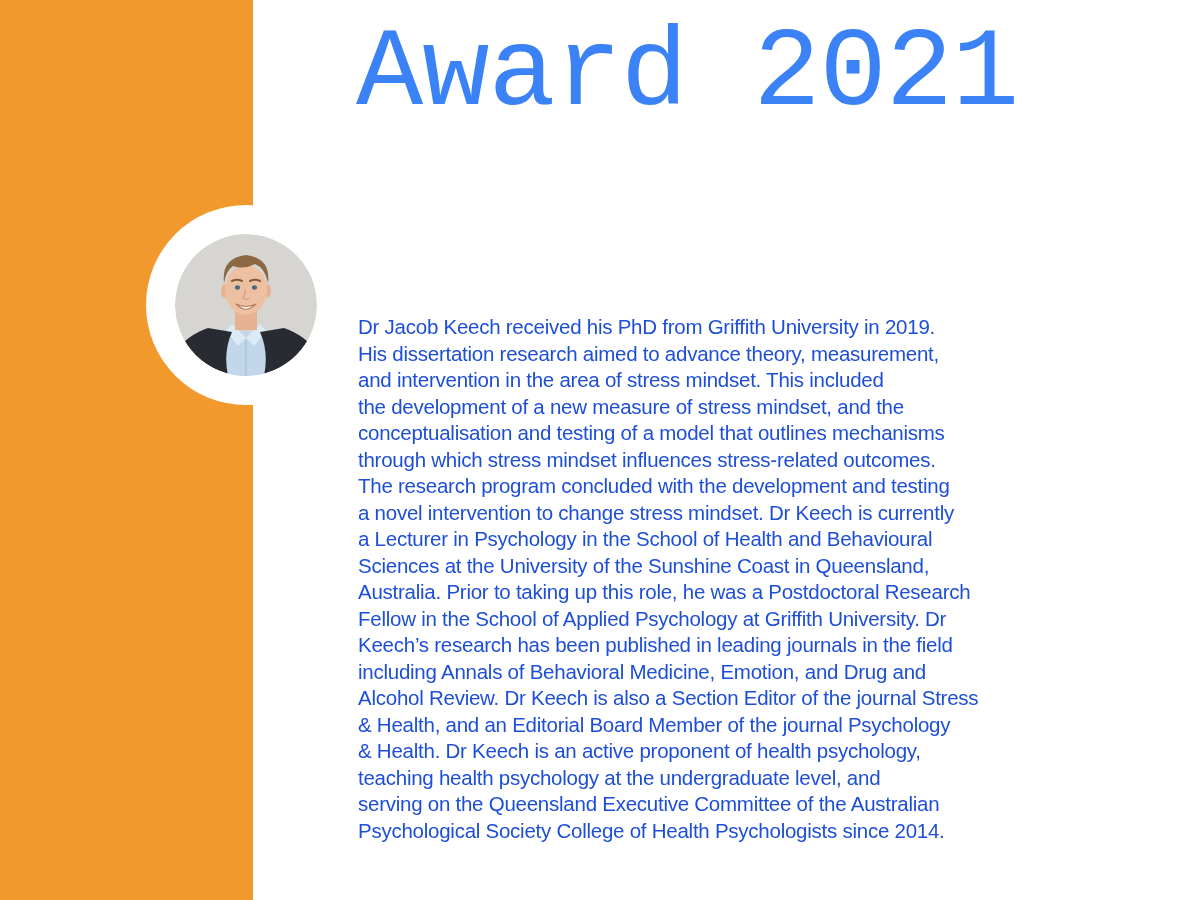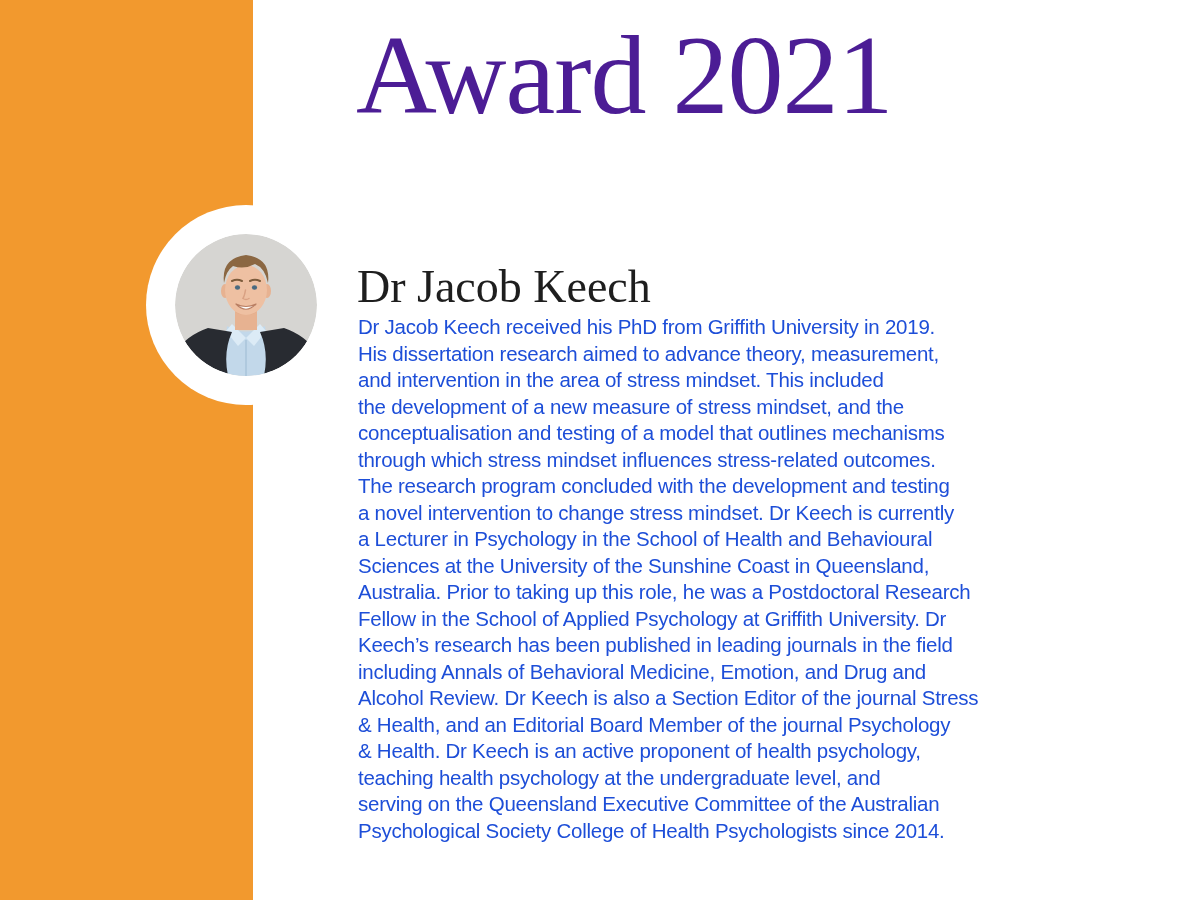--- a/index.html
+++ b/index.html
@@ -22,23 +22,23 @@
     background:#ffffff;
   }
   .profile-photo{
     position:absolute;left:175px;top:234px;
     width:142px;height:142px;
     border-radius:50%;
     overflow:hidden;
   }
   .award-title{
     position:absolute;left:356px;top:19px;
-    font-family:Liberation Serif, serif;
+    font-family:Liberation Mono, monospace;
     font-size:112px;line-height:1;
-    color:#4c1d95;
+    color:#3b82f6;
     white-space:nowrap;
     letter-spacing:-1px;
   }
   .recipient-name{
     position:absolute;left:357px;top:264px;
     font-family:"Liberation Serif", serif;
     font-size:46px;line-height:1;
     color:#1E1E1E;
     white-space:nowrap;
   }
@@ -98,21 +98,20 @@
 
         <path d="M70.5 56 Q69.5 62 68 64.5 Q71 66.5 74 64.5" fill="none" stroke="#d9a183" stroke-width="1.5" stroke-linecap="round"></path>
 
         <path d="M61 70 Q71 80.5 81 70 Q71 75 61 70 Z" fill="#ffffff" stroke="#b97f63" stroke-width="1.2" stroke-linejoin="round"></path>
       </g>
     </svg>
   </div>
 
   <div class="award-title">Award 2021</div>
 
-  <div class="recipient-name">Dr Jacob Keech</div>
 
   <div class="recipient-bio">Dr Jacob Keech received his PhD from Griffith University in 2019.
 His dissertation research aimed to advance theory, measurement,
 and intervention in the area of stress mindset. This included
 the development of a new measure of stress mindset, and the
 conceptualisation and testing of a model that outlines mechanisms
 through which stress mindset influences stress-related outcomes.
 The research program concluded with the development and testing
 a novel intervention to change stress mindset. Dr Keech is currently
 a Lecturer in Psychology in the School of Health and Behavioural

